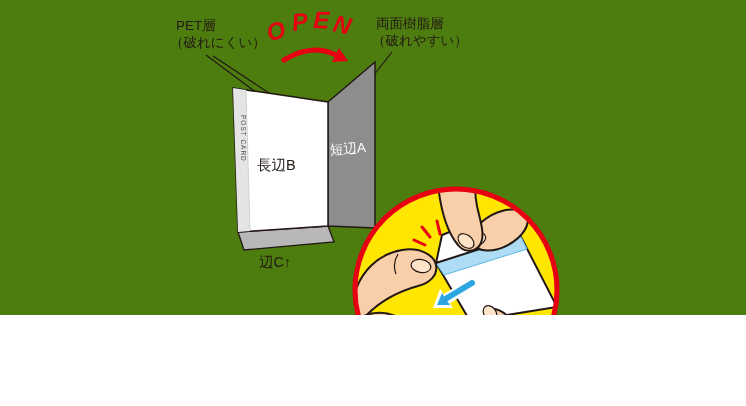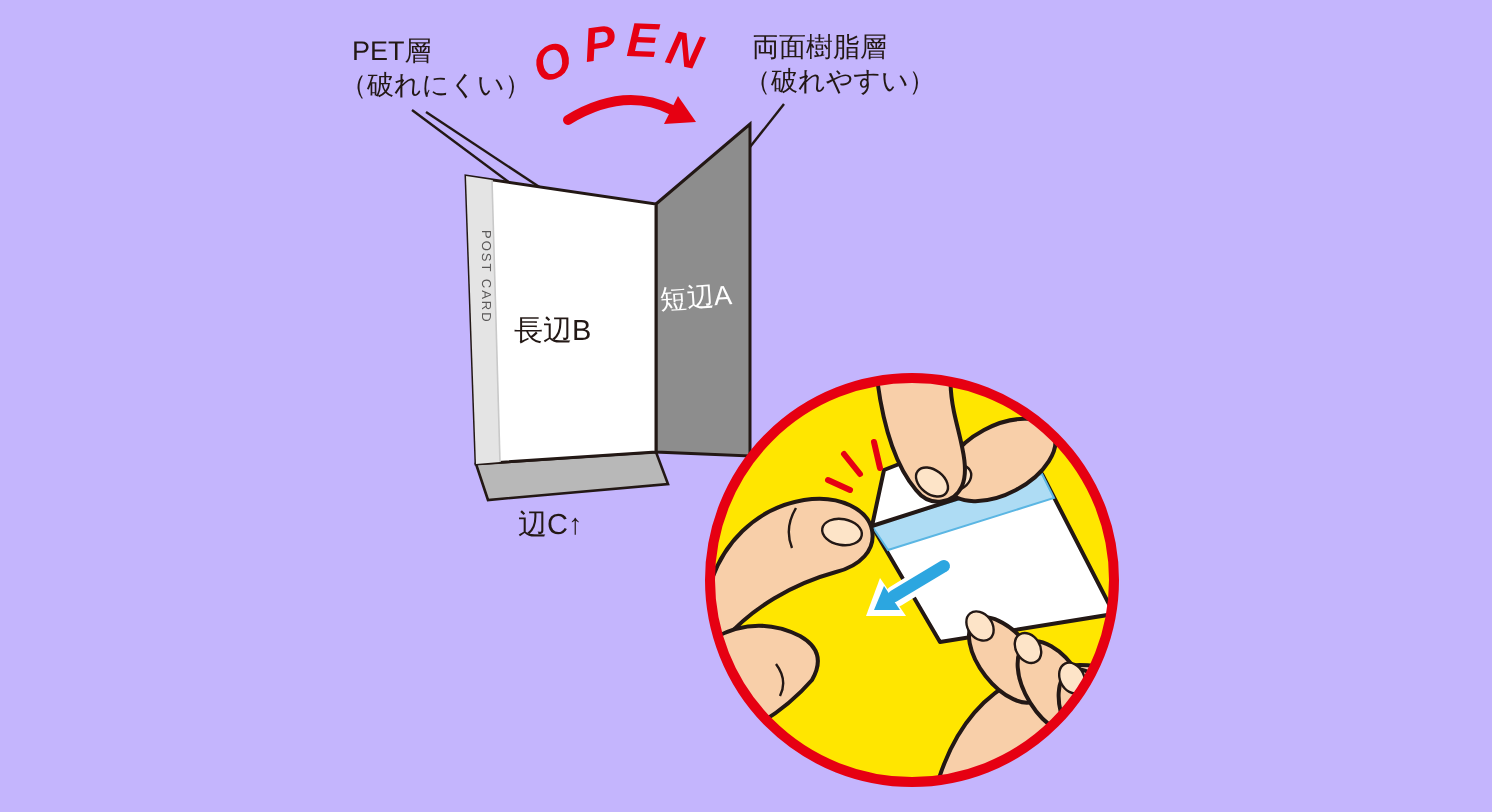--- a/index.html
+++ b/index.html
@@ -1,17 +1,17 @@
 <!DOCTYPE html>
 <html><head>
 <meta charset="utf-8">
 <style>
   html,body{margin:0;padding:0;background:#fff;}
   #stage{
-    position:relative;width:746px;height:406px;background:#c4b5fd;overflow:hidden;
+    position:relative;width:746px;height:315px;background:#4d7c0f;overflow:hidden;
     font-family:"Liberation Sans","DejaVu Sans",sans-serif;
   }
   svg text{font-family:"Liberation Sans","DejaVu Sans",sans-serif;fill:#231815;}
   .jp-label{font-size:13.5px;}
   .open-letter{font-size:24px;font-weight:bold;font-style:italic;fill:#e60012;}
   .panel-label{font-size:14.5px;}
   .panel-label-white{font-size:13.5px;fill:#ffffff;}
   .postcard-vert{font-size:6.5px;fill:#595757;letter-spacing:1px;}
 </style>
 </head>

